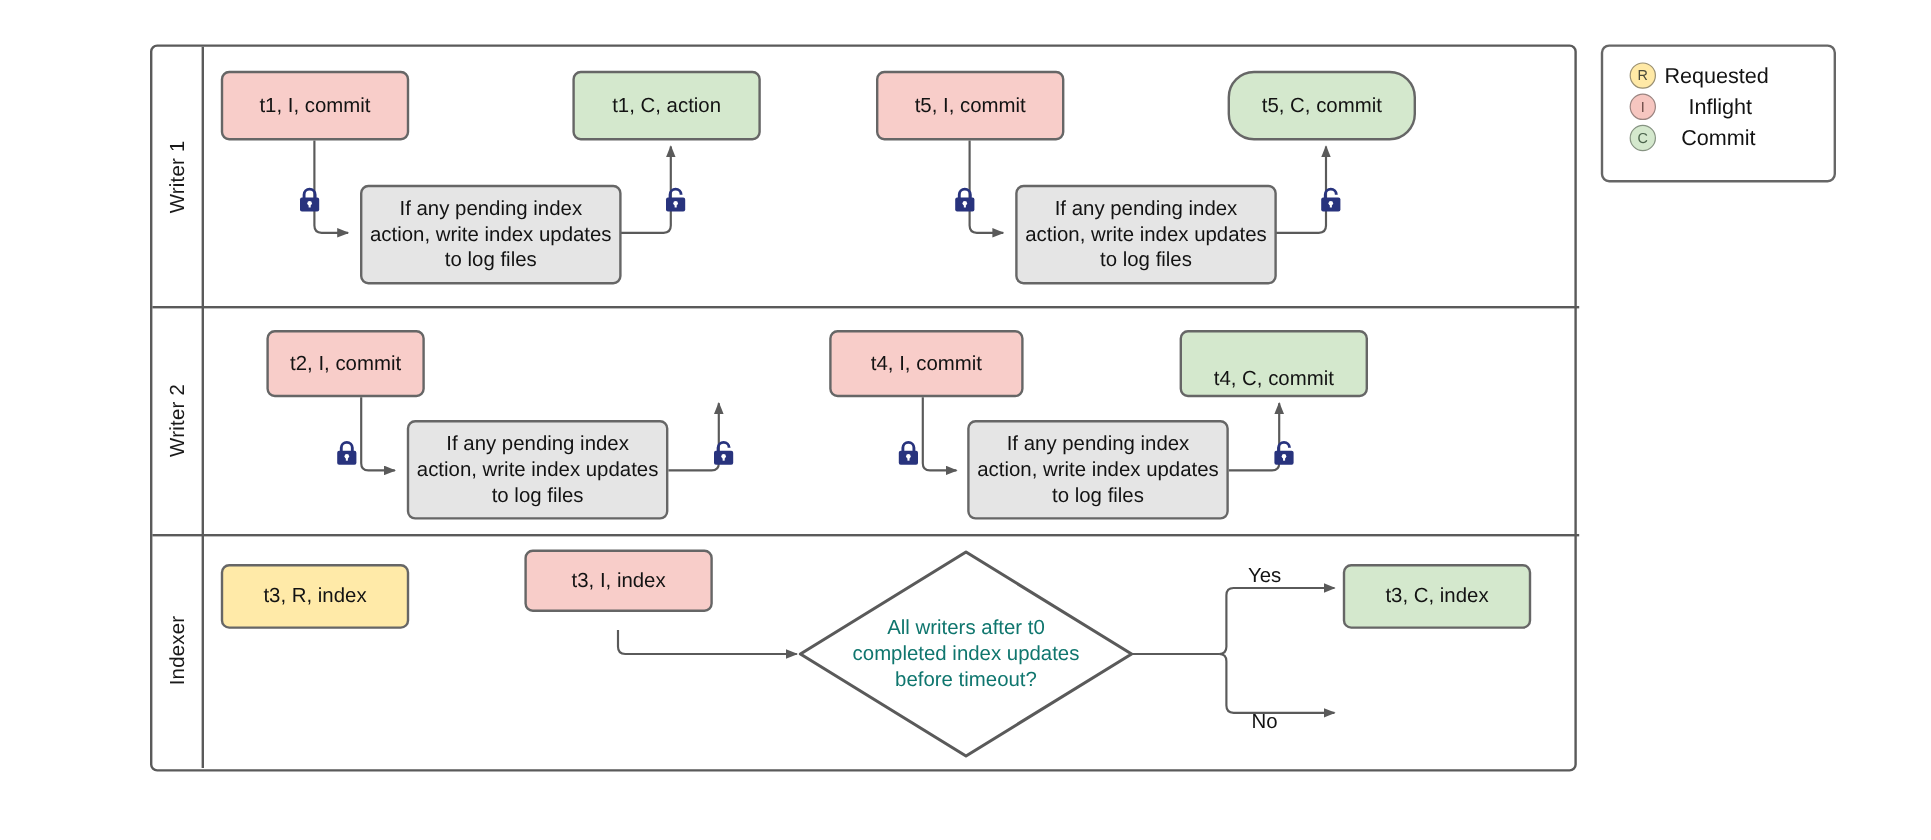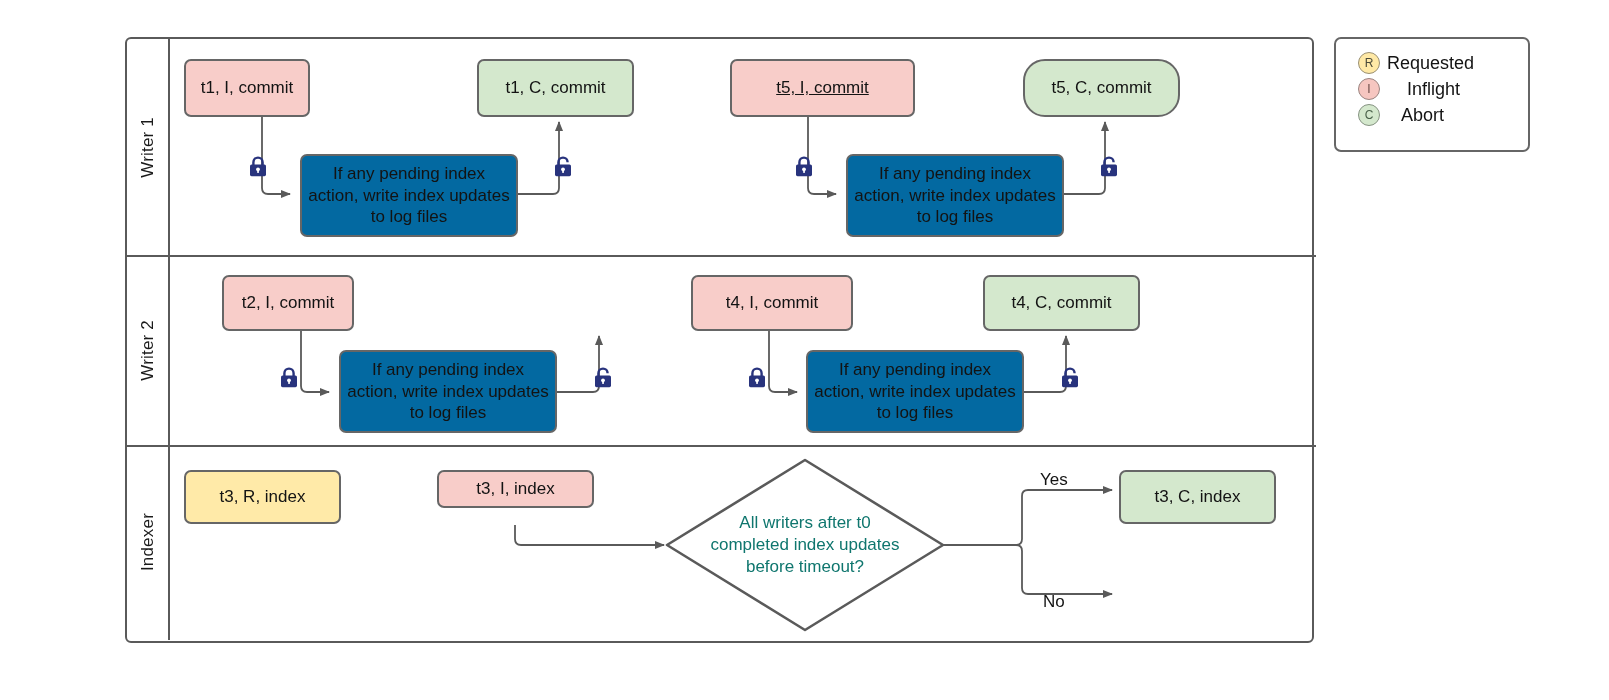--- a/index.html
+++ b/index.html
@@ -75,21 +75,21 @@
     justify-content: center;
     text-align: center;
     font-size: 17px;
     line-height: 1.28;
     color: #131313;
     padding: 2px 6px;
   }
   .node.pink   { background: #f8cdc9; }
   .node.green  { background: #d4e8cd; }
   .node.yellow { background: #ffeaa8; }
-  .node.white  { background: #0369a1; text-align: center; }
+  .node.white  { background: #e5e5e5; text-align: center; }
   
   .diamond-wrap {
     position: absolute;
   }
   .diamond-label {
     position: absolute;
     left: 0; top: 0;
     width: 100%;
     height: 100%;
     display: flex;
@@ -204,33 +204,33 @@
       <path d="M943,545 L1016,545"></path>
 
       <path d="M1016,545 Q1022,545 1022,539 L1022,496 Q1022,490 1028,490 L1112,490" marker-end="url(#arrow)"></path>
 
       <path d="M1016,545 Q1022,545 1022,551 L1022,588 Q1022,594 1028,594 L1112,594" marker-end="url(#arrow)"></path>
 
       <path d="M805,460 L943,545 L805,630 L667,545 Z" stroke="#5a5a5a" stroke-width="2.6" stroke-linejoin="round" fill="#ffffff"></path>
     </g>
   </svg>
 
-  <div class="node pink" style="left:184px; top:59px; width:126px; height:58px;">
+  <div class="node pink" style="left:184px; top:59px; width:157px; height:58px;">
     <span>t1, I, commit</span>
   </div>
 
   <div class="node green" style="left:477px; top:59px; width:157px; height:58px;">
-    <span>t1, C, commit</span>
+    <span>t1, C, action</span>
   </div>
 
   <div class="node white" style="left:300px; top:154px; width:218px; height:83px;">
     <span>If any pending index action, write index updates to log files</span>
   </div>
 
-  <div class="node pink" style="left:730px; top:59px; width:185px; height:58px;text-decoration:underline;">
+  <div class="node pink" style="left:730px; top:59px; width:157px; height:58px;">
     <span>t5, I, commit</span>
   </div>
 
   <div class="node green" style="left:1023px; top:59px; width:157px; height:58px;border-radius:22px;">
     <span>t5, C, commit</span>
   </div>
 
   <div class="node white" style="left:846px; top:154px; width:218px; height:83px;">
     <span>If any pending index action, write index updates to log files</span>
   </div>
@@ -241,33 +241,33 @@
 
 
   <div class="node white" style="left:339px; top:350px; width:218px; height:83px;">
     <span>If any pending index action, write index updates to log files</span>
   </div>
 
   <div class="node pink" style="left:691px; top:275px; width:162px; height:56px;">
     <span>t4, I, commit</span>
   </div>
 
-  <div class="node green" style="left:983px; top:275px; width:157px; height:56px;">
+  <div class="node green" style="left:983px; top:275px; width:157px; height:56px;align-items:flex-end;">
     <span>t4, C, commit</span>
   </div>
 
   <div class="node white" style="left:806px; top:350px; width:218px; height:83px;">
     <span>If any pending index action, write index updates to log files</span>
   </div>
 
   <div class="node yellow" style="left:184px; top:470px; width:157px; height:54px;">
     <span>t3, R, index</span>
   </div>
 
-  <div class="node pink" style="left:437px; top:470px; width:157px; height:38px;">
+  <div class="node pink" style="left:437px; top:458px; width:157px; height:52px;">
     <span>t3, I, index</span>
   </div>
 
   <div class="diamond-wrap" style="left:667px; top:460px; width:276px; height:170px;">
     <div class="diamond-label" style="padding:0 32px; box-sizing:border-box;">All writers after t0 completed index updates before timeout?</div>
   </div>
 
   <div class="edge-label" style="left:1040px; top:470px;">Yes</div>
   <div class="edge-label" style="left:1043px; top:592px;">No</div>
 
@@ -342,17 +342,17 @@
     <div class="legend-row inflight">
       <div class="legend-badge i">
         <span>I</span>
       </div>
       <div class="legend-text">Inflight</div>
     </div>
     <div class="legend-row commit">
       <div class="legend-badge c">
         <span>C</span>
       </div>
-      <div class="legend-text">Abort</div>
+      <div class="legend-text">Commit</div>
     </div>
   </div>
 
 </div>
 
 </body></html>

